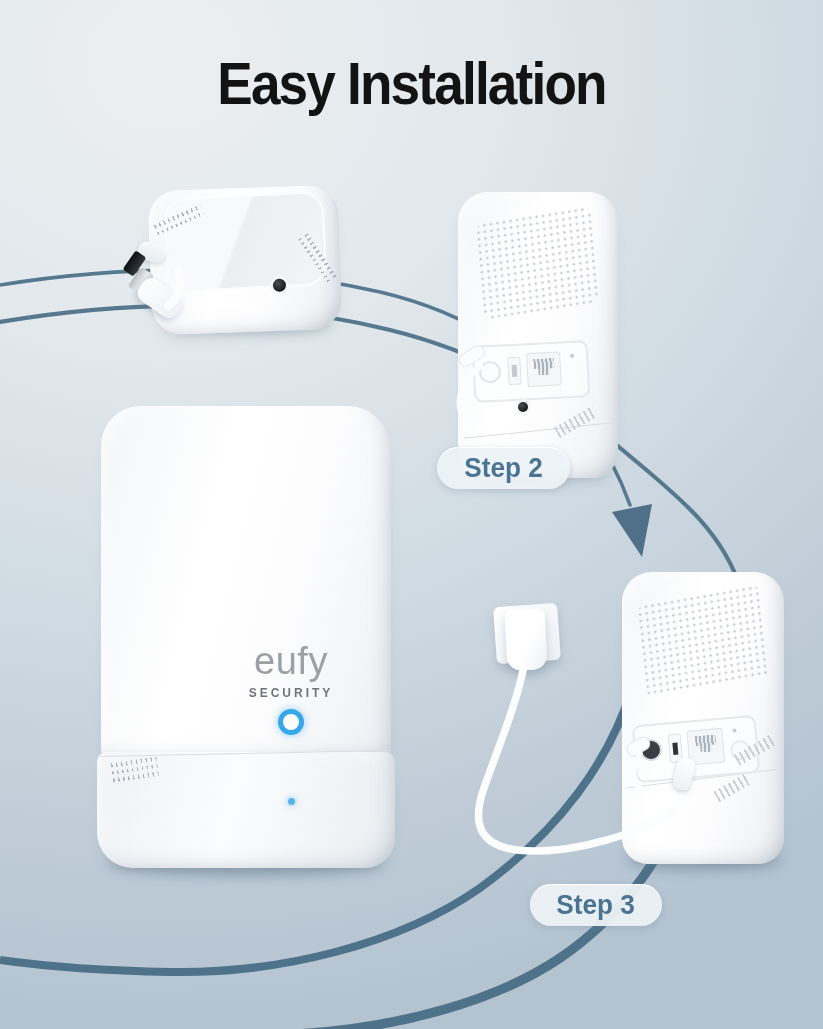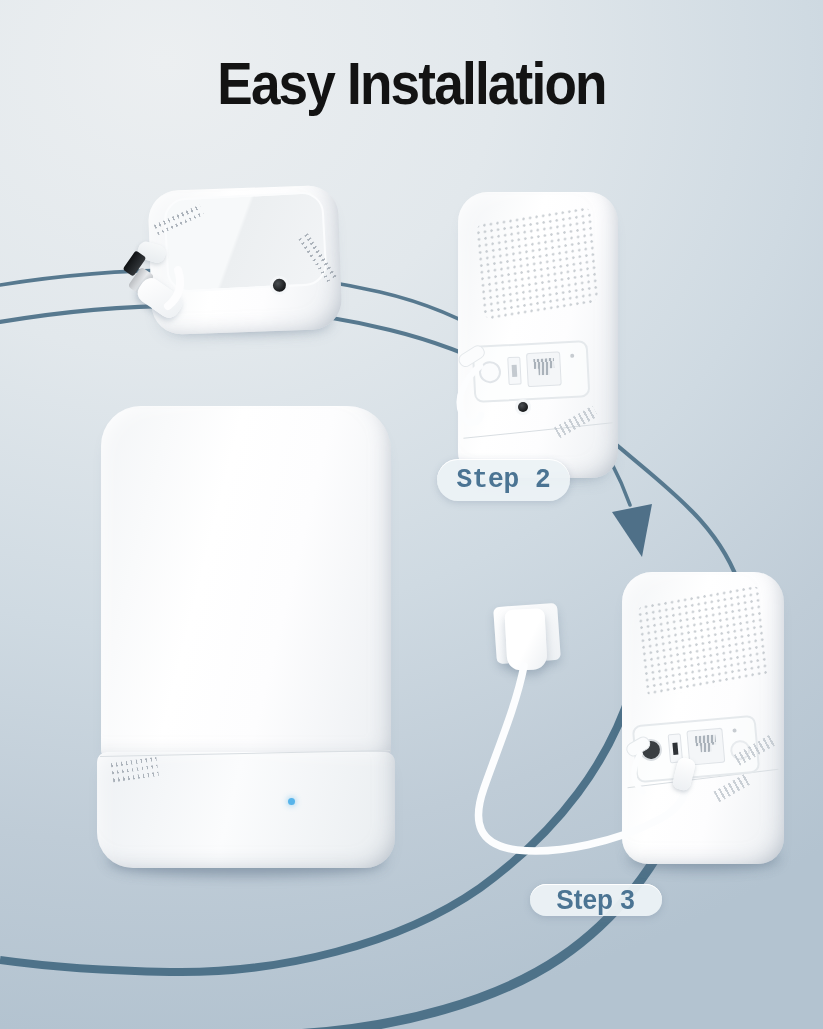--- a/index.html
+++ b/index.html
@@ -17,22 +17,22 @@
   }
   
   .pill{
     position:absolute;display:flex;align-items:center;justify-content:center;
     background:rgba(236,242,246,.95);border-radius:22px;
     box-shadow:0 2px 7px rgba(110,130,155,.28), inset 0 1px 0 #fff;
     font-weight:700;font-size:27px;color:#4b7493;
   }
   .pill span{transform:scaleX(.97);}
   #pill-1{left:178px;top:336px;width:129px;height:43px;}
-  #pill-2{left:437px;top:459px;width:133px;height:42px;font-family:Liberation Mono, monospace;}
-  #pill-3{left:530px;top:884px;width:132px;height:32px;}
+  #pill-2{left:437px;top:447px;width:133px;height:42px;}
+  #pill-3{left:530px;top:884px;width:132px;height:42px;}
   
   .shadow{position:absolute;border-radius:50%;filter:blur(6px);}
   
   .device{
     position:absolute;
     background:linear-gradient(104deg,#f3f5f7 0%,#ffffff 38%,#fdfdfe 62%,#eceff2 100%);
     box-shadow:inset -12px -10px 22px -14px rgba(150,162,175,.65),
                inset 14px 12px 24px -16px rgba(255,255,255,.95),
                0 10px 16px -10px rgba(100,120,140,.35);
   }
@@ -139,20 +139,25 @@
 
   <div class="device" style="left:101px;top:406px;width:290px;height:352px;border-radius:40px 44px 8px 8px;"></div>
   <div class="device" style="left:97px;top:752px;width:298px;height:116px;border-radius:10px 10px 30px 36px;
               background:linear-gradient(104deg,#eef1f4 0%,#fbfcfd 45%,#e9edf0 100%);"></div>
   <div class="seam" style="left:100px;top:753px;width:290px;transform:rotate(-1.2deg);"></div>
   <div class="abs" style="left:112px;top:760px;width:46px;transform:rotate(-8deg);">
     <div class="dashrow"></div>
       <div class="dashrow"></div>
       <div class="dashrow"></div>
   </div>
+  <div class="logo">
+    <div class="brand">eufy</div>
+    <div class="sub">SECURITY</div>
+    <div class="ring"></div>
+  </div>
   <div class="led-dot"></div>
 
   <div class="abs" style="left:495px;top:605px;width:64px;height:57px;border-radius:6px;transform:rotate(-4deg);
               background:linear-gradient(140deg,#ffffff,#eef1f4);box-shadow:0 5px 9px rgba(110,130,150,.3);"></div>
   <div class="abs" style="left:506px;top:609px;width:40px;height:61px;border-radius:8px 8px 14px 14px;transform:rotate(-3deg);
               background:linear-gradient(120deg,#ffffff 55%,#edf0f3);box-shadow:0 6px 10px rgba(110,130,150,.35);"></div>
 
   <div class="abs" style="left:622px;top:572px;width:162px;height:292px;">
     <div class="device" style="left:0;top:0;width:100%;height:100%;border-radius:30px 30px 26px 26px;"></div>
     <div class="dots" style="left:18px;top:22px;width:126px;height:94px;transform:rotate(-6deg) skewY(-4deg);"></div>

